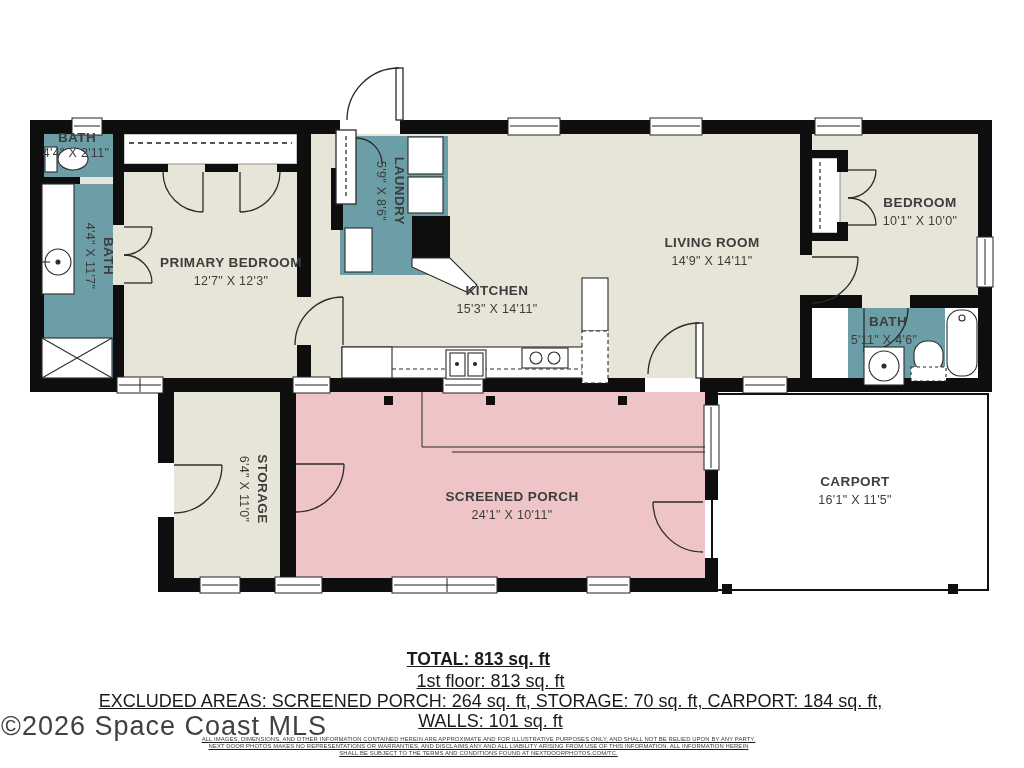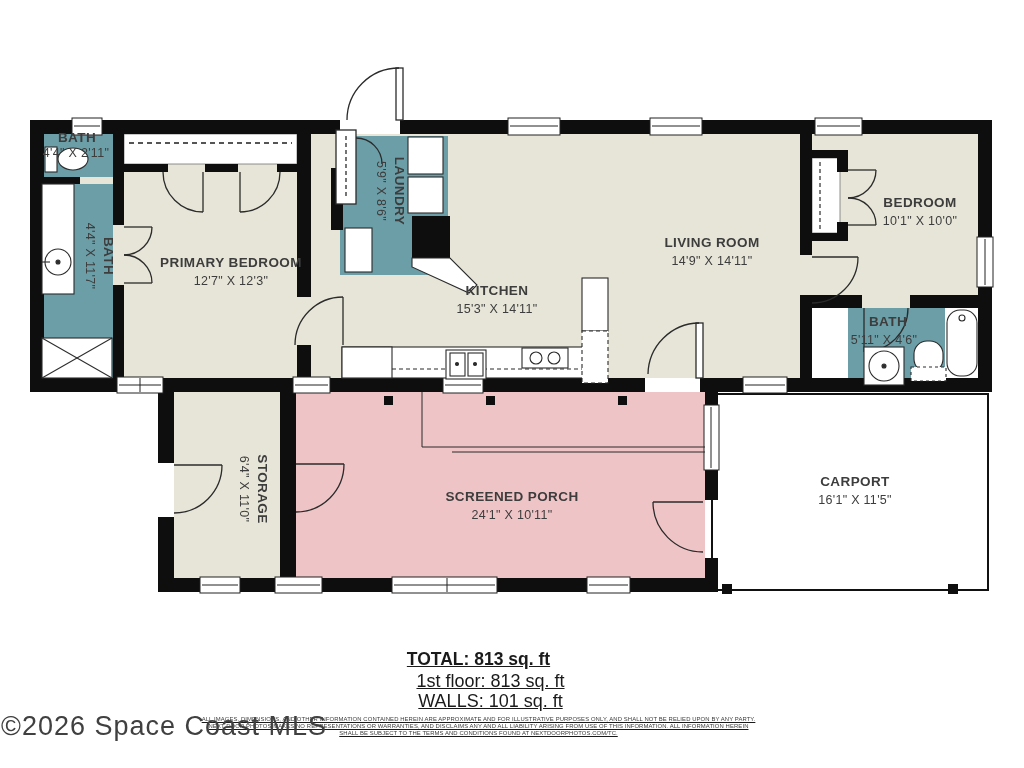--- a/index.html
+++ b/index.html
@@ -321,20 +321,21 @@
     <text class="room-dims" x="512" y="519">24'1" X 10'11"</text>
 
     <text class="room-label" x="855" y="486">CARPORT</text>
     <text class="room-dims" x="855" y="504">16'1" X 11'5"</text>
   </g>
 </svg>
 
 <div class="footer">
   <div class="total">TOTAL: 813 sq. ft</div>
   <div class="line">1st floor: 813 sq. ft</div>
+  <div class="line">EXCLUDED AREAS: SCREENED PORCH: 264 sq. ft, STORAGE: 70 sq. ft, CARPORT: 184 sq. ft,</div>
   <div class="line">WALLS: 101 sq. ft</div>
   <div class="disclaimer">
     <div>ALL IMAGES, DIMENSIONS, AND OTHER INFORMATION CONTAINED HEREIN ARE APPROXIMATE AND FOR ILLUSTRATIVE PURPOSES ONLY, AND SHALL NOT BE RELIED UPON BY ANY PARTY.</div>
     <div>NEXT DOOR PHOTOS MAKES NO REPRESENTATIONS OR WARRANTIES, AND DISCLAIMS ANY AND ALL LIABILITY ARISING FROM USE OF THIS INFORMATION. ALL INFORMATION HEREIN</div>
     <div>SHALL BE SUBJECT TO THE TERMS AND CONDITIONS FOUND AT NEXTDOORPHOTOS.COM/TC.</div>
   </div>
 </div>
 
 <div class="watermark">©2026 Space Coast MLS</div>
 

